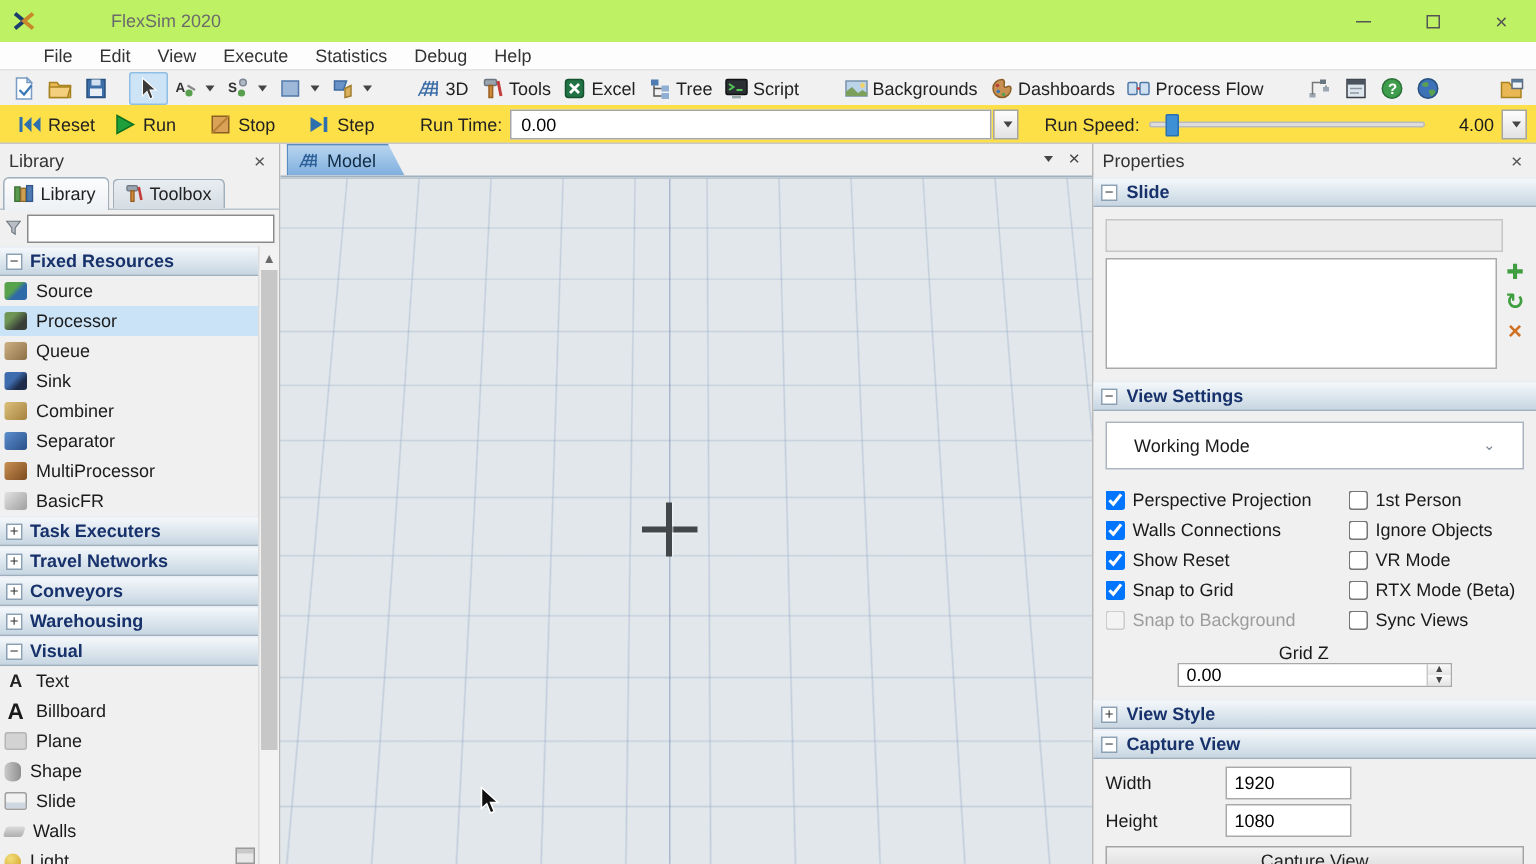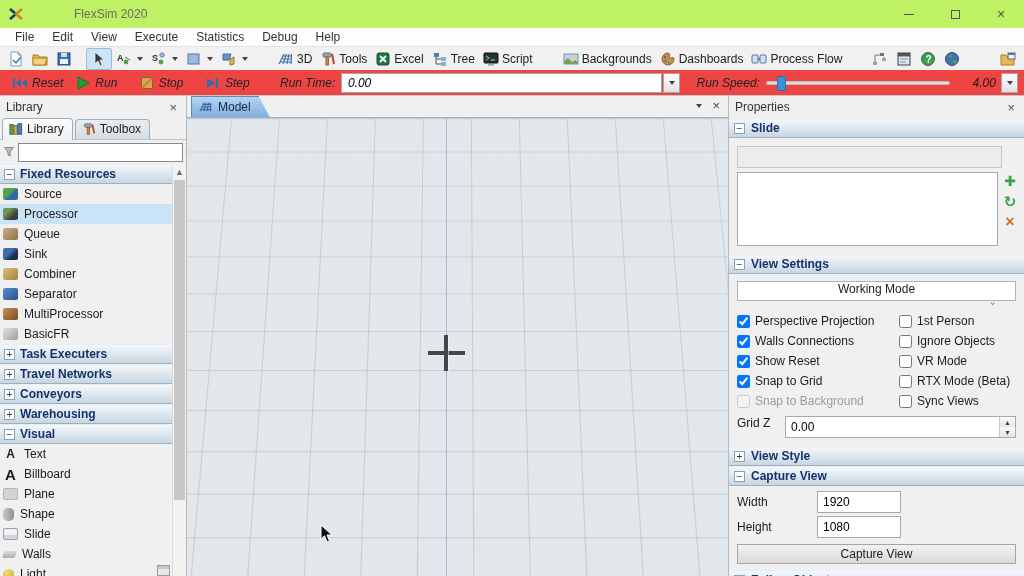--- a/index.html
+++ b/index.html
@@ -10,34 +10,34 @@
   
   .titlebar { height:28px; background:#bef264; display:flex; align-items:center; padding-left:8px; flex:0 0 auto;gap:44px; }
   .titlebar .title { color:#6b6b6b; margin-left:6px; }
   .win-controls { margin-left:auto; display:flex; height:100%; }
   .win-btn { width:46px; display:flex; align-items:center; justify-content:center; color:#555; }
   .min-bar { width:10px; height:1px; background:#555; display:inline-block; }
   .max-box { width:9px; height:9px; border:1px solid #555; display:inline-block; }
   .close-x { font-size:14px; line-height:1; }
 
   
-  .menubar { height:18px; background:#fdfdfd; display:flex; align-items:center; padding-left:6px; flex:0 0 auto; }
+  .menubar { height:18px; background:#fdfdfd; display:flex; align-items:center; padding-left:20px; flex:0 0 auto; }
   .menu-item { padding:1px 9px; color:#333; }
 
   
   .toolbar { height:24px; background:#f1f1f1; display:flex; align-items:center; padding:0 4px; flex:0 0 auto; border-top:1px solid #e3e3e3; }
   .tb-btn { display:flex; align-items:center; gap:3px; padding:2px 4px; border-radius:2px; color:#222; white-space:nowrap; }
   .tb-btn.selected { background:#cde4f7; border:1px solid #90bde4; }
   .tb-sep { width:10px; }
   .tb-gap { width:22px; }
   .dd-arrow { width:0; height:0; border-left:3px solid transparent; border-right:3px solid transparent; border-top:4px solid #444; margin-left:2px; }
   .icon16 { width:16px; height:16px; display:inline-block; flex:0 0 auto; }
   .spacer { flex:1; }
 
-  .runbar { height:26px; background:#ef4444; display:flex; align-items:center; padding:0 6px; flex:0 0 auto; border-bottom:1px solid #c8c8c8;font-style:italic; }
+  .runbar { height:26px; background:#fde047; display:flex; align-items:center; padding:0 6px; flex:0 0 auto; border-bottom:1px solid #c8c8c8; }
   .run-btn { display:flex; align-items:center; gap:4px; padding:2px 6px; color:#222; }
   .lbl { color:#222; white-space:nowrap; }
   .runtime-input { width:340px; height:20px; border:1px solid #a5a5a5; background:#fff; padding:0 6px; font:inherit; }
   .dd-btn { width:18px; height:20px; background:linear-gradient(#fdfdfd,#e2e2e2); border:1px solid #a5a5a5; display:flex; align-items:center; justify-content:center; margin-left:1px; }
   .slider { width:196px; height:4px; background:#dcdcdc; border:1px solid #bbb; border-radius:2px; position:relative; margin:0 6px; }
   .slider-handle { position:absolute; left:10px; top:-6px; width:9px; height:15px; background:#3d8fd6; border:1px solid #2a6faf; border-radius:1px; }
   .speed-val { width:42px; text-align:right; margin-right:4px; }
 
   
   .main { flex:1; display:flex; min-height:0; background:#f0f0f0; }
@@ -109,30 +109,30 @@
   .views-name-input { height:22px; background:#ececec; border:1px solid #c6c6c6; font:inherit; padding:0 5px; margin-right:16px; }
   .views-row { display:flex; gap:4px; }
   .views-listbox { flex:1; height:74px; background:#fff; border:1px solid #a9a9a9; }
   .views-btn-col { width:16px; display:flex; flex-direction:column; gap:1px; align-items:center; }
   .views-btn-col .vb { font-weight:bold; font-size:14px; line-height:19px; }
   .vb.add { color:#3f9e3f; }
   .vb.refresh { color:#3f9e3f; font-size:15px; }
   .vb.del { color:#d07020; font-size:16px; }
 
   .vs-content { padding:7px 8px 8px 8px; flex:0 0 auto; }
-  .mode-select { height:20px; border:1px solid #a9b4be; background:#fff; display:flex; align-items:center; padding:0 18px; margin-bottom:10px;flex-direction:column; }
+  .mode-select { height:32px; border:1px solid #a9b4be; background:#fff; display:flex; align-items:center; padding:0 18px; margin-bottom:10px; }
   .mode-select .chev { margin-left:auto; color:#7a8794; font-size:10px; }
   .cb-grid { display:flex; }
   .cb-col { display:flex; flex-direction:column; }
   .cb-col.left { width:162px; }
   .cb-col.right { flex:1; }
   .cb-row { height:20px; display:flex; align-items:center; gap:5px; }
   .cb-row input { width:13px; height:13px; margin:0; }
   .cb-label.disabled { color:#9c9c9c; }
-  .gridz-row { display:flex; margin-top:5px; }
+  .gridz-row { display:flex; align-items:center; margin-top:5px;flex-direction:column; }
   .gridz-label { width:48px; }
   .spin-wrap { flex:1; display:flex; height:22px; border:1px solid #a9a9a9; background:#fff; }
   .spin-input { flex:1; border:none; font:inherit; padding:0 5px; background:#fff; }
   .spin-btns { width:16px; display:flex; flex-direction:column; border-left:1px solid #c9c9c9; }
   .spin-btns span { flex:1; display:flex; align-items:center; justify-content:center; font-size:7px; color:#444; background:linear-gradient(#fafafa,#e4e4e4); }
 
   .cv-content { padding:5px 8px 6px 8px; flex:0 0 auto; }
   .cv-row { display:flex; align-items:center; height:22px; margin-bottom:3px; }
   .cv-label { width:80px; }
   .cv-input { width:84px; height:22px; border:1px solid #a9a9a9; background:#fff; font:inherit; padding:0 5px; }

